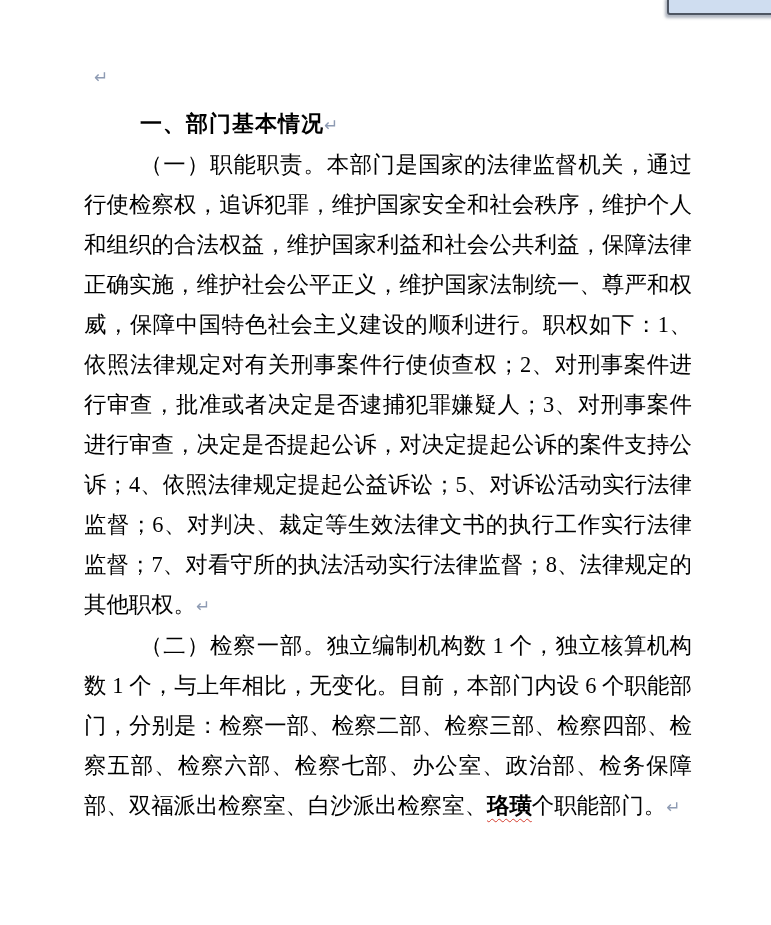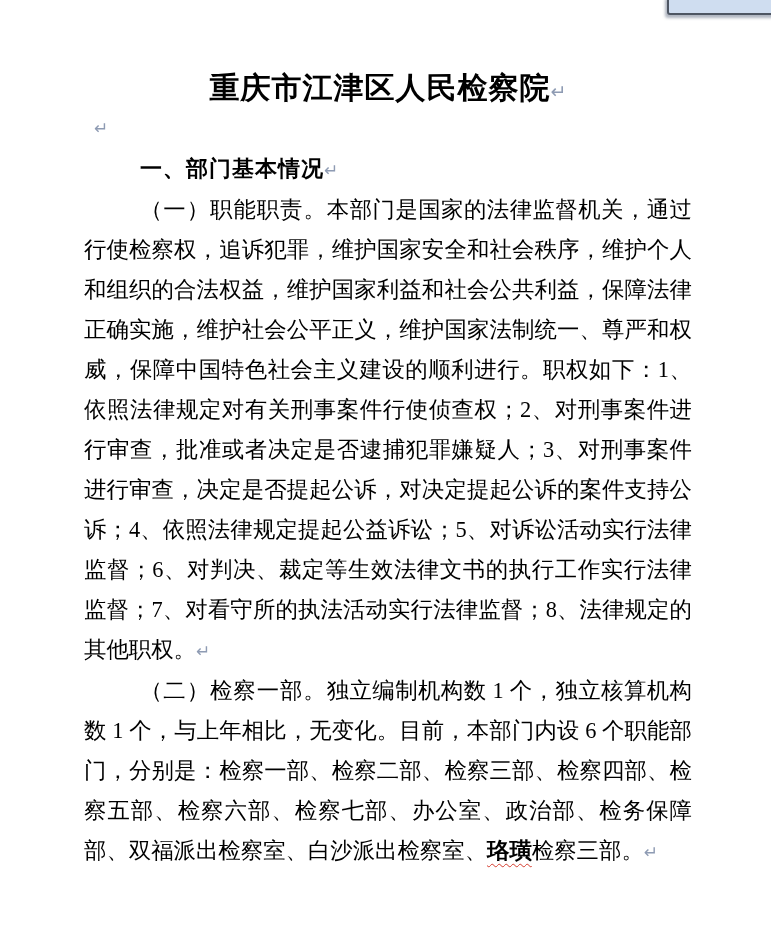--- a/index.html
+++ b/index.html
@@ -52,21 +52,21 @@
   }
 
   .h1, .h2 {
     font-family: "Liberation Sans", "DejaVu Sans", sans-serif;
     font-weight: bold;
     font-size: 22px;
     line-height: 40px;
     text-indent: 56px;
     letter-spacing: 1px;
   }
-  .h1 { margin-top: 7px; }
+  .h1 { margin-top: 13px; }
 
   .para {
     font-size: 22.4px;
     line-height: 40px;
     text-align: justify;
     text-indent: 56px;
   }
   .para .lead {
     font-weight: normal;
     font-family: "Liberation Sans", "DejaVu Sans", sans-serif;
@@ -82,27 +82,26 @@
 </head>
 <body>
 
 <div class="page">
 
   <div class="scroll-cap"></div>
 
   <div class="doc">
 
     <div class="title">
-      <div><span>重庆市江津区人民检察院</span><span class="pil">↵</span></div>
     </div>
 
     <div class="mark-line"><span class="pil">↵</span></div>
 
     <div class="h1"><span>一、部门基本情况</span><span class="pil">↵</span></div>
 
     <div class="para"><span class="lead">（一）职能职责。</span><span>本部门是国家的法律监督机关，通过行使检察权，追诉犯罪，维护国家安全和社会秩序，维护个人和组织的合法权益，维护国家利益和社会公共利益，保障法律正确实施，维护社会公平正义，维护国家法制统一、尊严和权威，保障中国特色社会主义建设的顺利进行。职权如下：1、依照法律规定对有关刑事案件行使侦查权；2、对刑事案件进行审查，批准或者决定是否逮捕犯罪嫌疑人；3、对刑事案件进行审查，决定是否提起公诉，对决定提起公诉的案件支持公诉；4、依照法律规定提起公益诉讼；5、对诉讼活动实行法律监督；6、对判决、裁定等生效法律文书的执行工作实行法律监督；7、对看守所的执法活动实行法律监督；8、法律规定的其他职权。</span><span class="pil">↵</span></div>
 
-    <div class="para"><span class="lead">（二）检察一部。</span><span>独立编制机构数 1 个，独立核算机构数 1 个，与上年相比，无变化。目前，本部门内设 6 个职能部门，分别是：检察一部、检察二部、检察三部、检察四部、检察五部、检察六部、检察七部、办公室、政治部、检务保障部、双福派出检察室、白沙派出检察室、</span><span class="misspell">珞璜</span><span>检察三部。</span><span class="pil">↵</span></div>
+    <div class="para"><span class="lead">（二）检察一部。</span><span>独立编制机构数 1 个，独立核算机构数 1 个，与上年相比，无变化。目前，本部门内设 6 个职能部门，分别是：检察一部、检察二部、检察三部、检察四部、检察五部、检察六部、检察七部、办公室、政治部、检务保障部、双福派出检察室、白沙派出检察室、</span><span class="misspell">珞璜</span><span>个职能部门。</span><span class="pil">↵</span></div>
 
     <div class="para"></div>
 
   </div>
 </div>
 
 </body></html>

